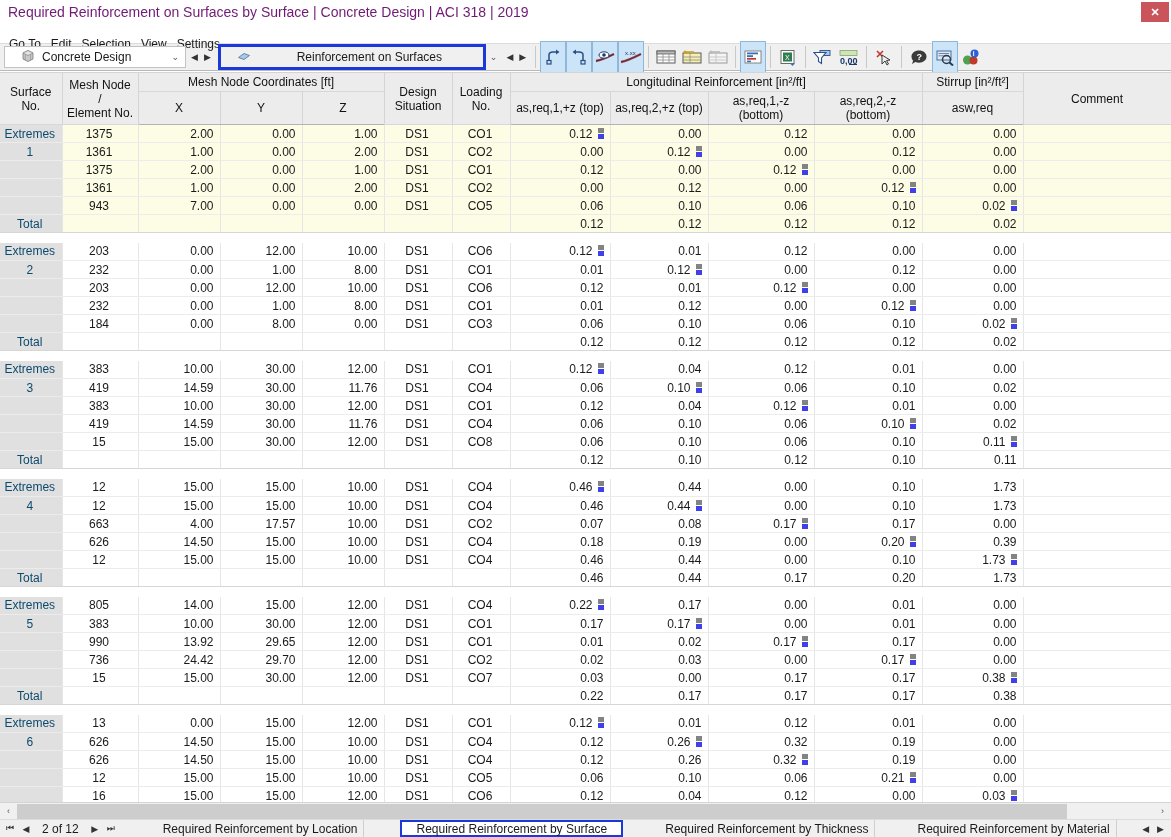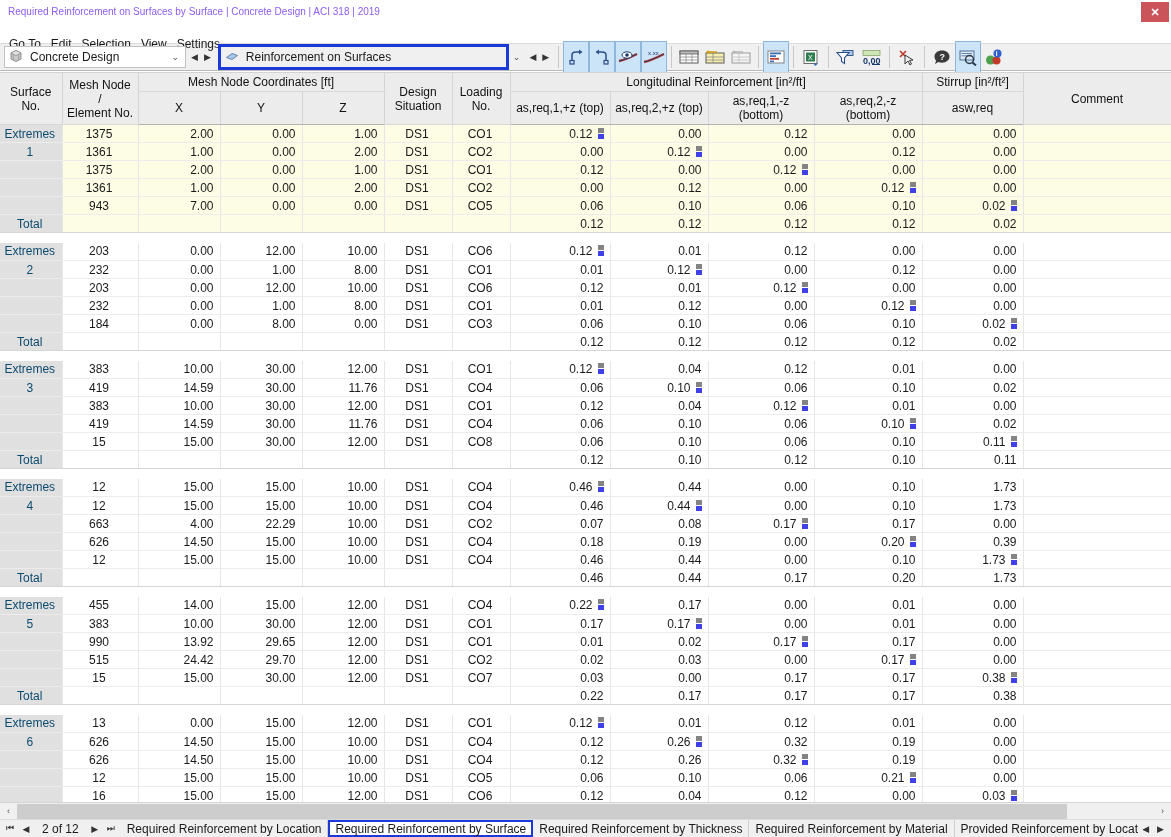--- a/index.html
+++ b/index.html
@@ -17,22 +17,22 @@
   .titlebar {
     position: relative;
     height: 24px;
     background: #ffffff;
     display: flex;
     align-items: center;
     padding-left: 8px;
     border-bottom: 1px solid #ffffff;
   }
   .titlebar .title {
-    font-size: 10px;
-    color: #8b5cf6;
+    font-size: 14px;
+    color: #701a75;
     white-space: nowrap;
   }
   .close-btn {
     position: absolute;
     right: 2px; top: 2px;
     width: 28px; height: 20px;
     background: #c9545a;
     color: #ffffff;
     display: flex; align-items: center; justify-content: center;
     font-size: 11px; font-weight: bold;
@@ -64,25 +64,25 @@
     display: flex;
     align-items: center;
     padding: 0 2px;
   }
   .combo {
     height: 22px;
     background: #ffffff;
     border: 1px solid #c2c2c2;
     display: flex;
     align-items: center;
-    padding: 0 2px 0 4px;
+    padding: 0 2px 0 16px;
     font-size: 12px;
   }
   .combo.first { width: 182px; margin-left: 2px; }
-  .combo.second { width: 285px; }
+  .combo.second { width: 262px; text-align: center; }
   .combo .combo-label { flex: 1; white-space: nowrap; overflow: hidden; padding-left: 4px; }
   .combo-highlight {
     border: 3px solid #1a39d8;
     padding: 0;
     display: flex;
     align-items: center;
     height: 26px;
     margin-left: 2px;
   }
   .combo-highlight .combo.second { border: none; height: 20px; background: #f0f0f0; }
@@ -207,23 +207,23 @@
     font-size: 9px; color: #333; cursor: pointer;
   }
   .pager .pageinfo { padding: 0 8px; white-space: nowrap; }
   .tabs { display: flex; align-items: center; overflow: hidden; flex: 1; }
   .tab {
     padding: 1px 6px;
     white-space: nowrap;
     border-right: 1px solid #cfcfcf;
     cursor: pointer;
     height: 17px;
-    display: flex; align-items: center;
-  }
-  .tab.active { border: 2px solid #1a39d8; background: #ffffff; padding: 0 5px; }
+    display: flex; align-items: center; margin-left: 36px;
+  }
+  .tab.active { border: 2px solid #1a39d8; background: #ffffff; padding: 0 14px; }
   .tab-arrows { display: flex; align-items: center; margin-left: auto; padding-right: 3px; }
   .tab-arrows span { padding: 0 4px; font-size: 9px; color: #333; cursor: pointer; }
 </style>
 </head>
 <body>
 
 <div class="titlebar">
   <span class="title">Required Reinforcement on Surfaces by Surface | Concrete Design | ACI 318 | 2019</span>
   <div class="close-btn">✕</div>
 </div>
@@ -774,21 +774,21 @@
           <td class="num">0.44<span class="flagbox"><i class="top"></i><i class="bot"></i></span></td>
           <td class="num">0.00</td>
           <td class="num">0.10</td>
           <td class="num">1.73</td>
           <td></td>
         </tr>
         <tr class="plain">
           <td class="rowhdr"></td>
           <td class="ctr">663</td>
           <td class="num">4.00</td>
-          <td class="num">22.29</td>
+          <td class="num">17.57</td>
           <td class="num">10.00</td>
           <td class="ctr">DS1</td>
           <td class="ctr">CO2</td>
           <td class="num">0.07</td>
           <td class="num">0.08</td>
           <td class="num">0.17<span class="flagbox"><i class="top"></i><i class="bot"></i></span></td>
           <td class="num">0.17</td>
           <td class="num">0.00</td>
           <td></td>
         </tr>
@@ -835,21 +835,21 @@
           <td class="num">0.17</td>
           <td class="num">0.20</td>
           <td class="num">1.73</td>
           <td></td>
         </tr>
         <tr class="spacer">
           <td colspan="13"></td>
         </tr>
         <tr class="plain">
           <td class="rowhdr">Extremes</td>
-          <td class="ctr">455</td>
+          <td class="ctr">805</td>
           <td class="num">14.00</td>
           <td class="num">15.00</td>
           <td class="num">12.00</td>
           <td class="ctr">DS1</td>
           <td class="ctr">CO4</td>
           <td class="num">0.22<span class="flagbox"><i class="top"></i><i class="bot"></i></span></td>
           <td class="num">0.17</td>
           <td class="num">0.00</td>
           <td class="num">0.01</td>
           <td class="num">0.00</td>
@@ -880,21 +880,21 @@
           <td class="ctr">CO1</td>
           <td class="num">0.01</td>
           <td class="num">0.02</td>
           <td class="num">0.17<span class="flagbox"><i class="top"></i><i class="bot"></i></span></td>
           <td class="num">0.17</td>
           <td class="num">0.00</td>
           <td></td>
         </tr>
         <tr class="plain">
           <td class="rowhdr"></td>
-          <td class="ctr">515</td>
+          <td class="ctr">736</td>
           <td class="num">24.42</td>
           <td class="num">29.70</td>
           <td class="num">12.00</td>
           <td class="ctr">DS1</td>
           <td class="ctr">CO2</td>
           <td class="num">0.02</td>
           <td class="num">0.03</td>
           <td class="num">0.00</td>
           <td class="num">0.17<span class="flagbox"><i class="top"></i><i class="bot"></i></span></td>
           <td class="num">0.00</td>

